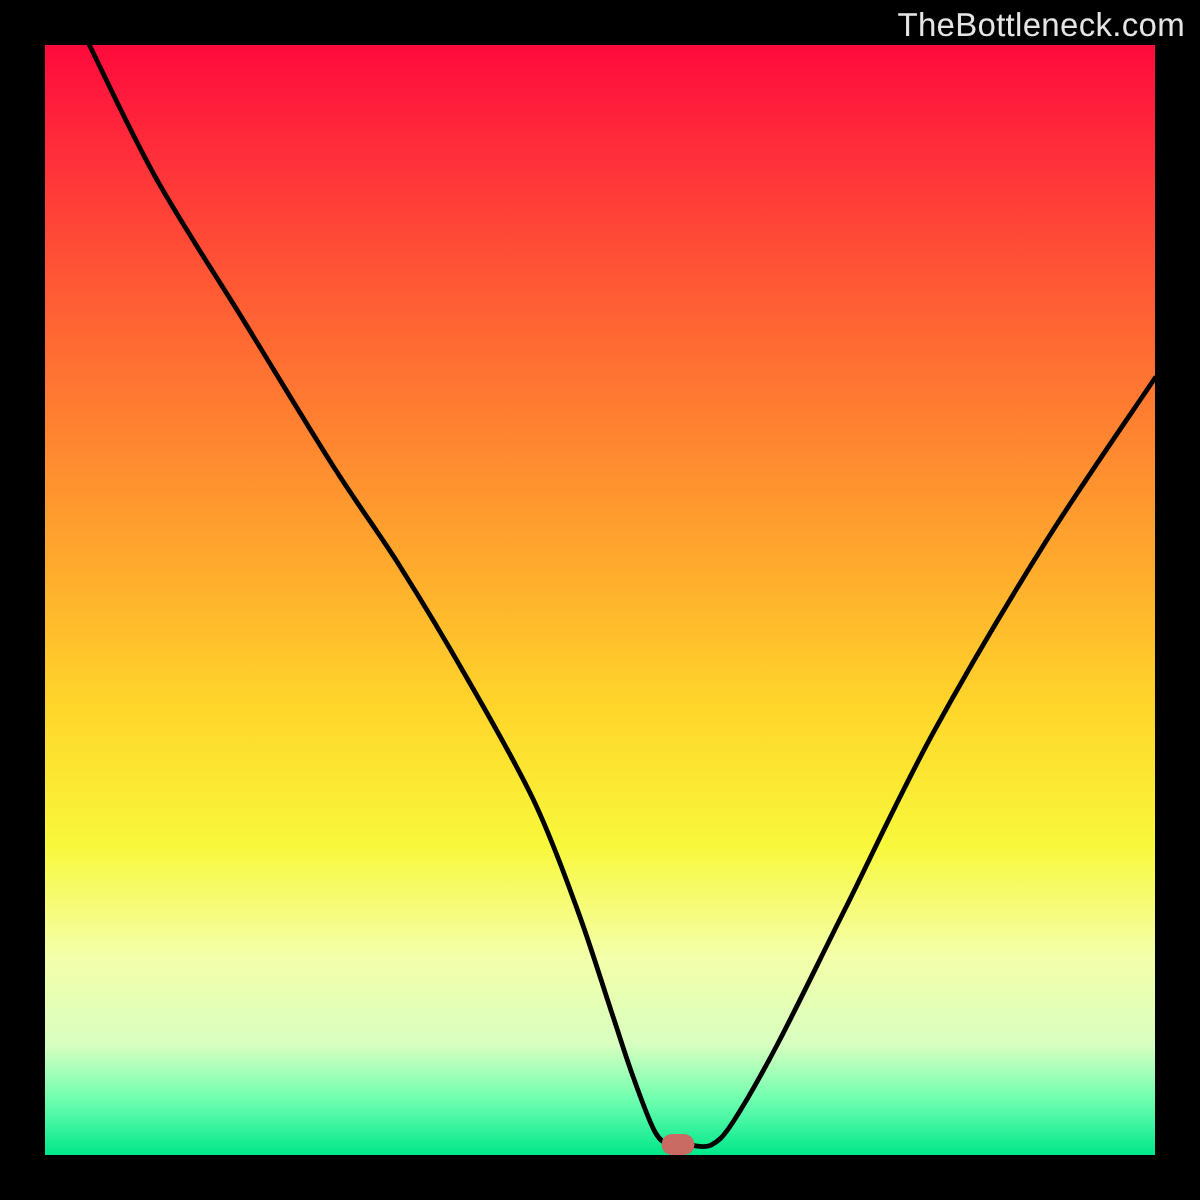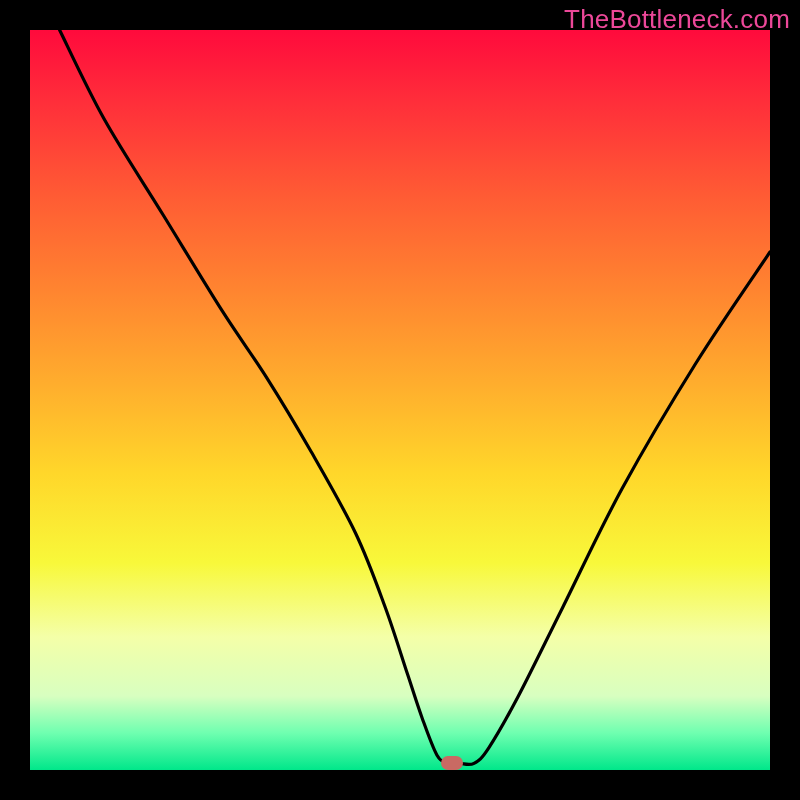--- a/index.html
+++ b/index.html
@@ -35,22 +35,22 @@
       #f4ffa8 82%,
       #d8ffc0 90%,
       #6fffb0 95%,
       #00e78a 100%
     );
   }
   .watermark {
     position: absolute;
     top: 4px;
     right: 10px;
-    color: #ec4899;
-    font-size: 26px;
+    color: #e5e5e5;
+    font-size: 22px;
     letter-spacing: 0.2px;
     user-select: none;
   }
   svg.curve {
     position: absolute;
     left: 0;
     top: 0;
     width: 740px;
     height: 740px;
     overflow: visible;

